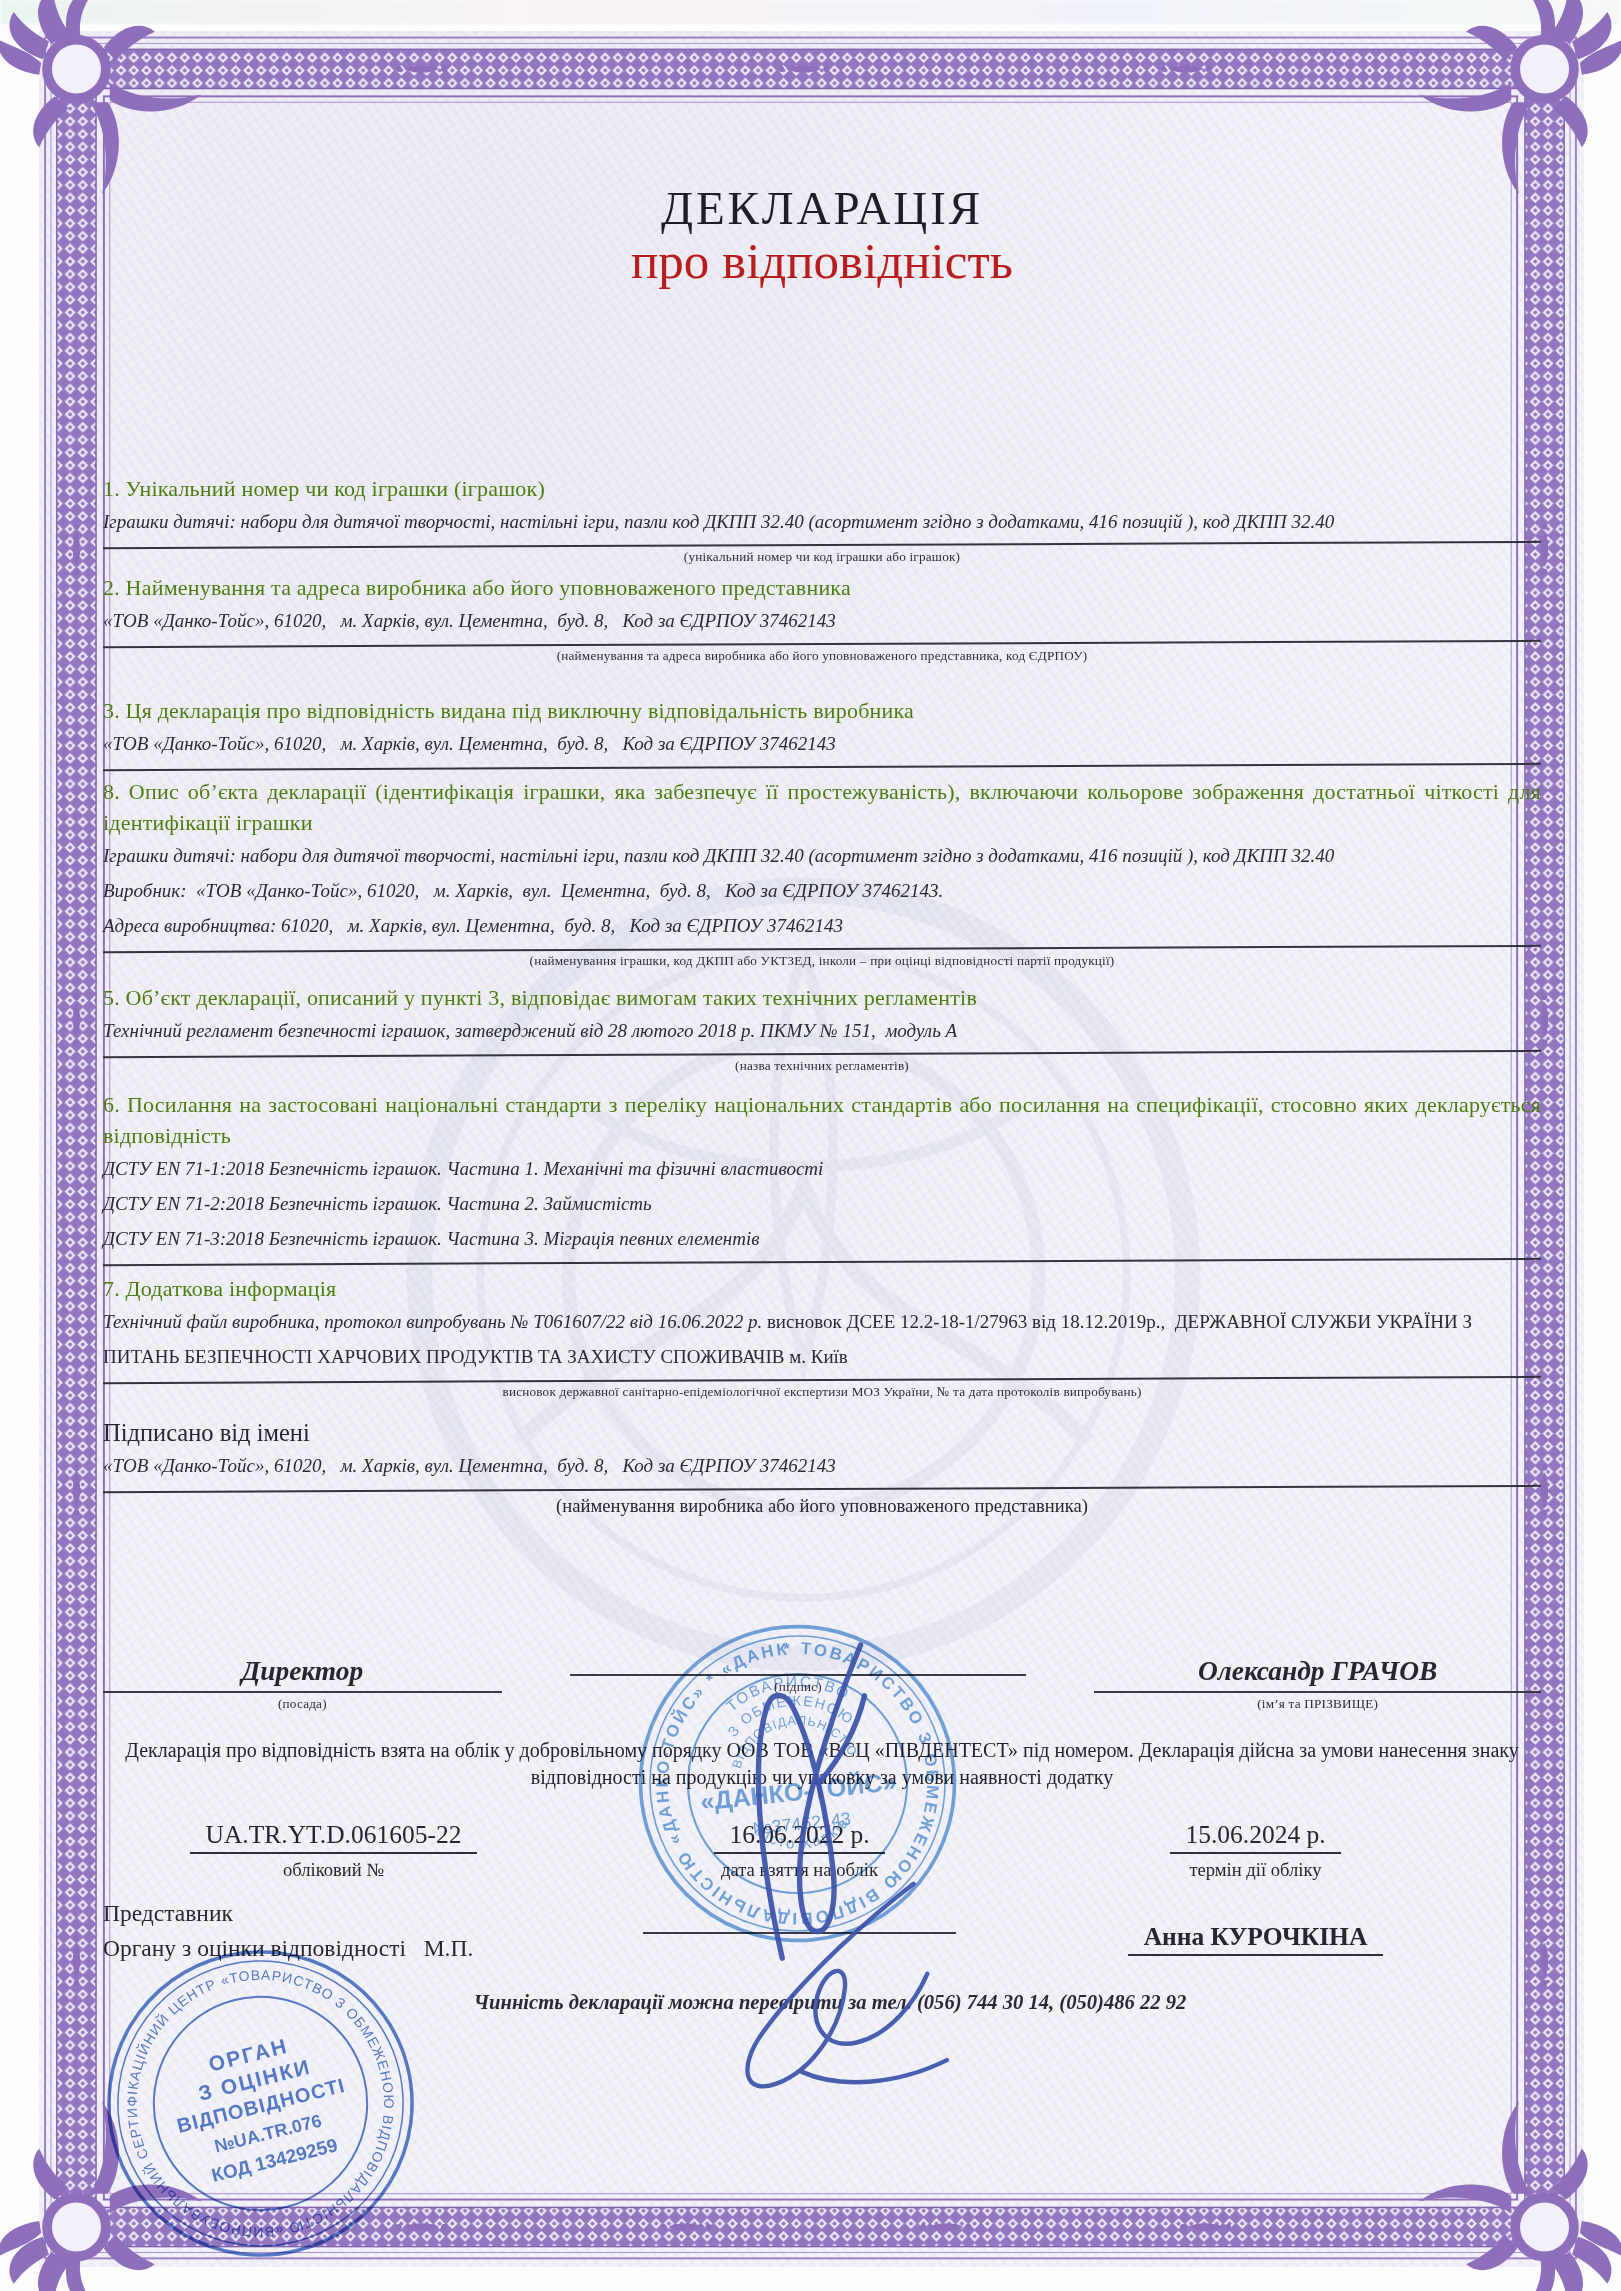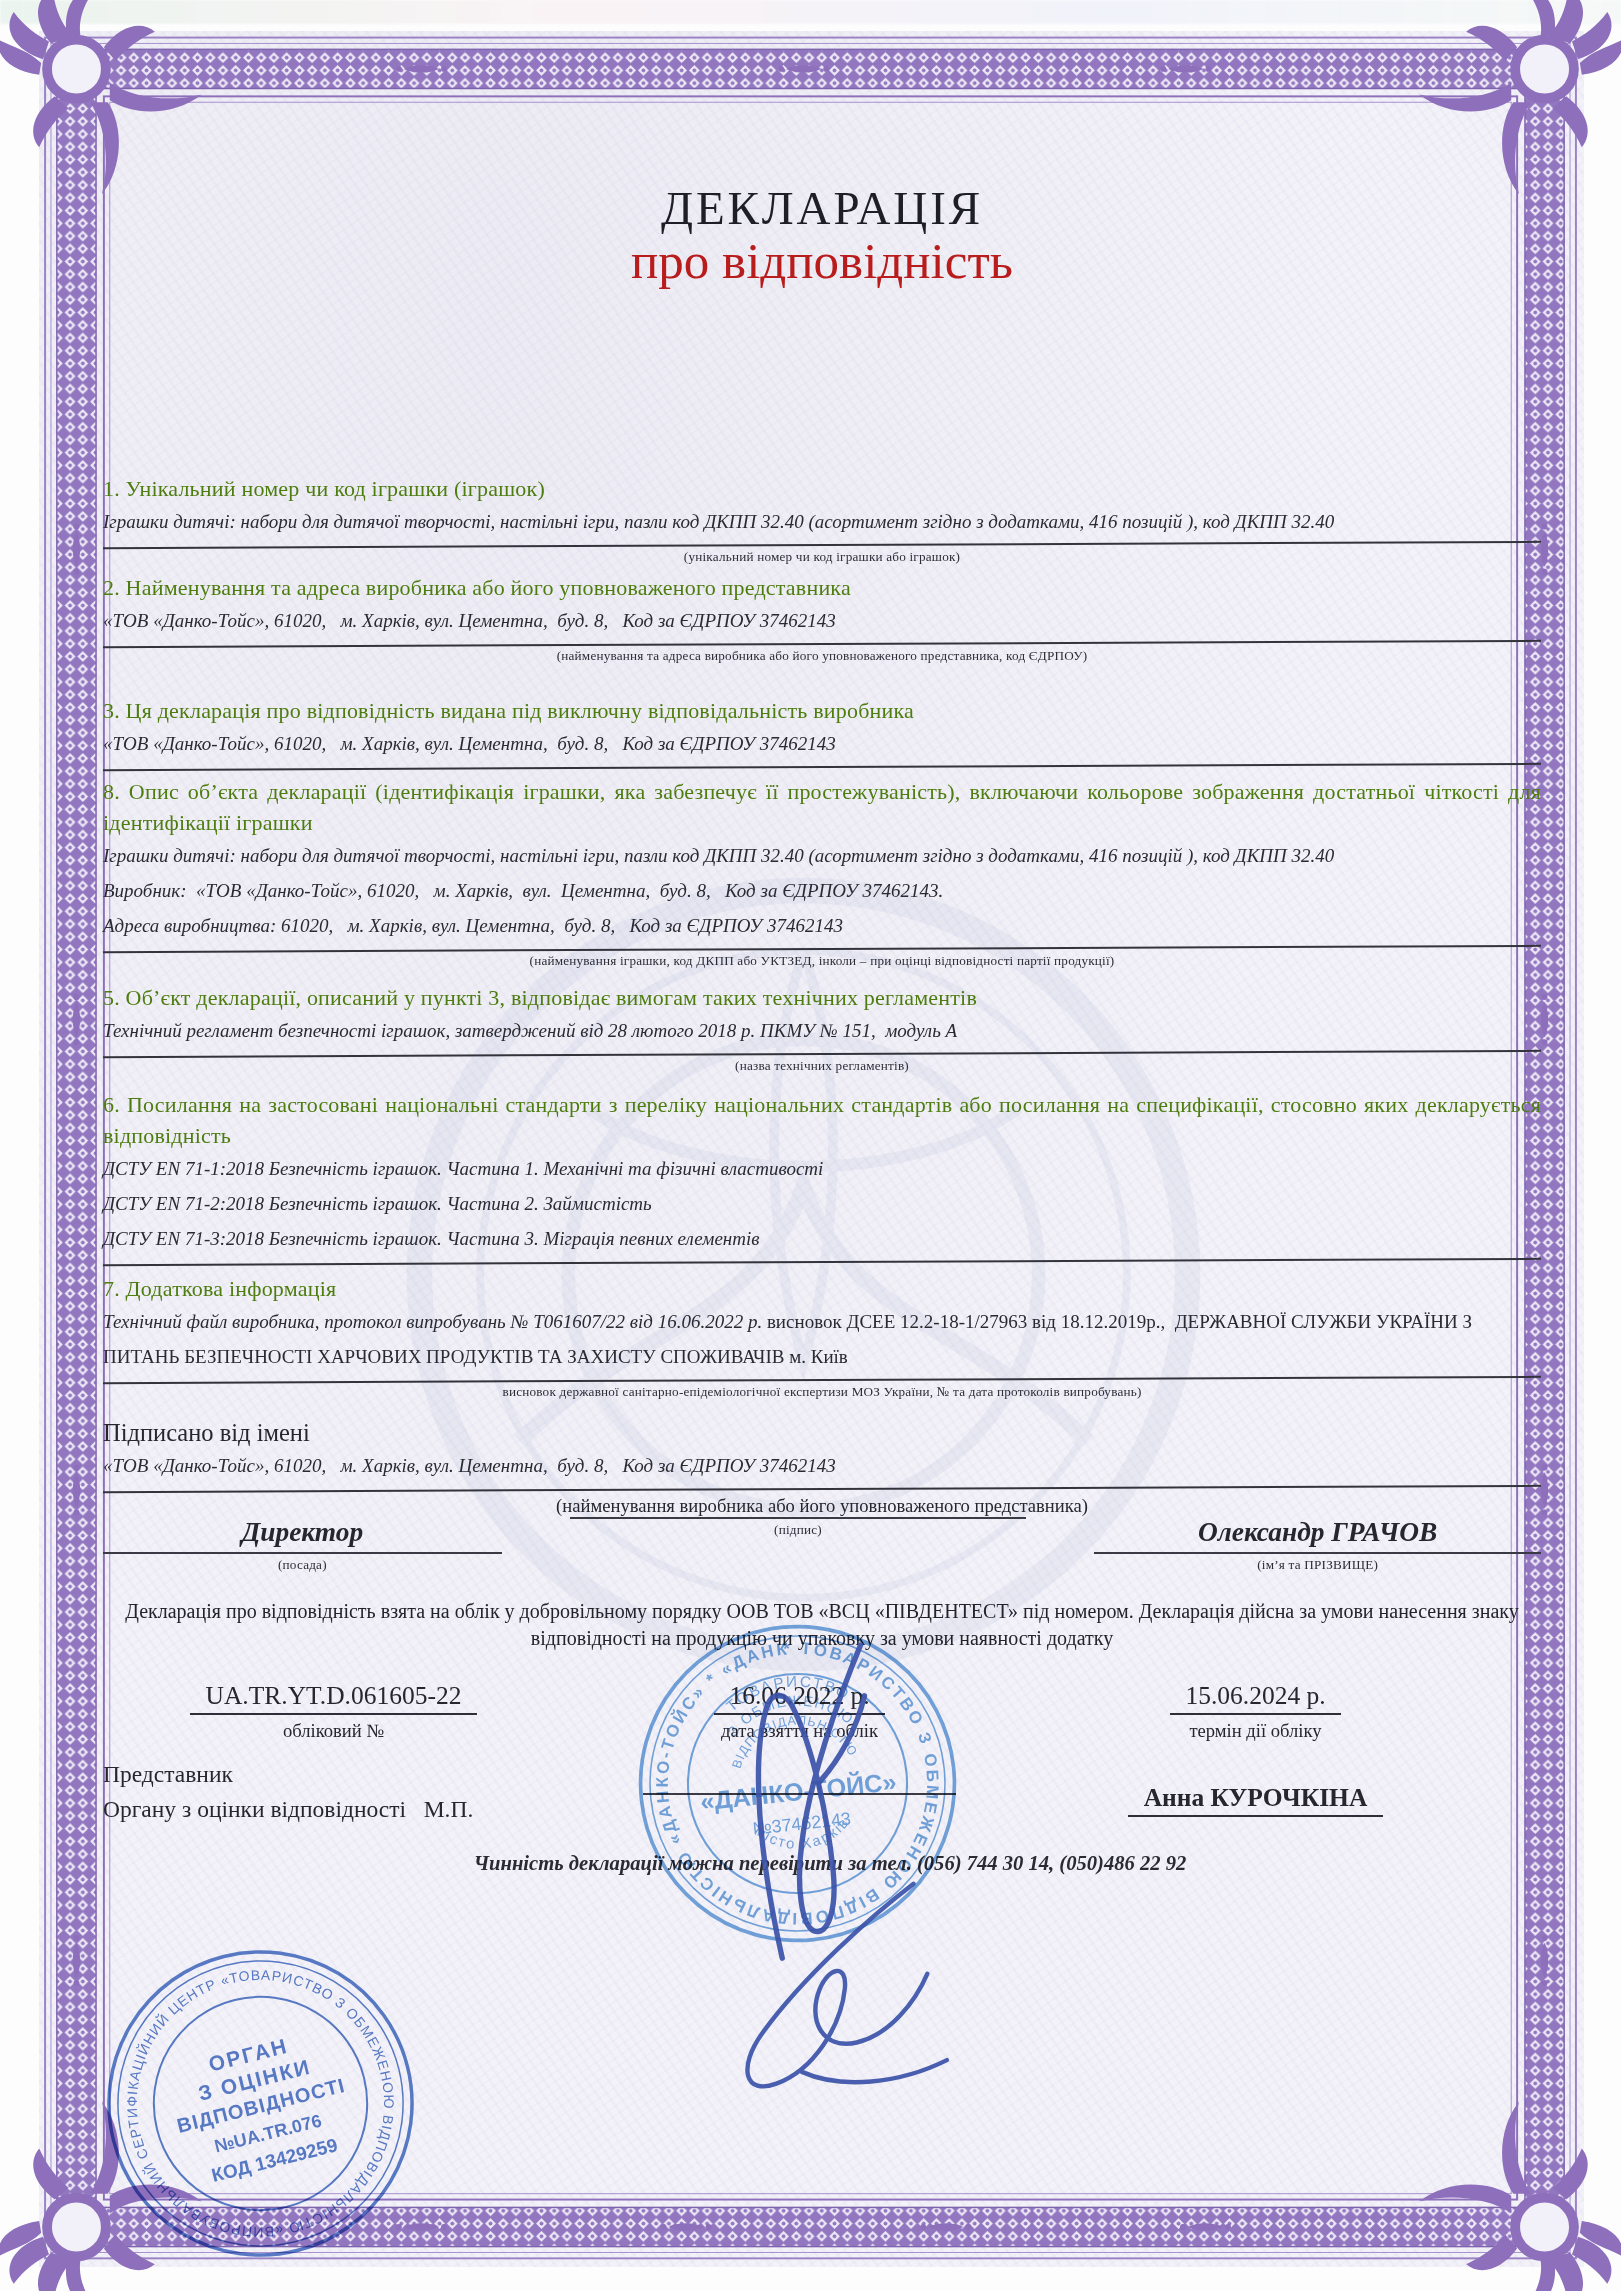--- a/index.html
+++ b/index.html
@@ -34,21 +34,21 @@
   .sec-body{
     font-size:19px;line-height:35px;font-style:italic;color:#2a2a33;white-space:pre-wrap;
   }
   .rm{font-style:normal;}
   .rule{border-top:2.5px solid #33333c;margin-top:4.9px;transform:rotate(-0.25deg);}
   .caption{
     font-size:13.2px;line-height:15.7px;text-align:center;color:#2d2d38;margin-top:2.9px;letter-spacing:0.2px;
   }
   .caption-md{font-size:18.6px;line-height:23.5px;text-align:center;color:#26262e;margin-top:3.9px;}
   .plain-label{font-size:24.5px;line-height:31px;margin-top:17.6px;}
-  .sig-row{display:flex;align-items:flex-start;gap:24px;}
+  .sig-row{display:flex;margin-top:139px;align-items:center;gap:24px;}
   .sig-col{display:flex;flex-direction:column;}
   .sig-col .line{border-top:2.5px solid #3a3a44;}
   .sig-label{font-size:27.4px;line-height:31px;font-weight:bold;font-style:italic;text-align:center;margin-bottom:3.9px;}
   .reg-note{
     margin-top:25.5px;text-align:center;font-size:20px;line-height:26.5px;color:#23232c;
     padding:0 7.8px;
   }
   .bottom-row{display:flex;margin-top:27.4px;}
   .u-inline{display:inline-block;border-bottom:2.5px solid #2e2e38;padding:0 15.7px 1px 15.7px;}
   .big-val{font-size:25.5px;line-height:33px;}

